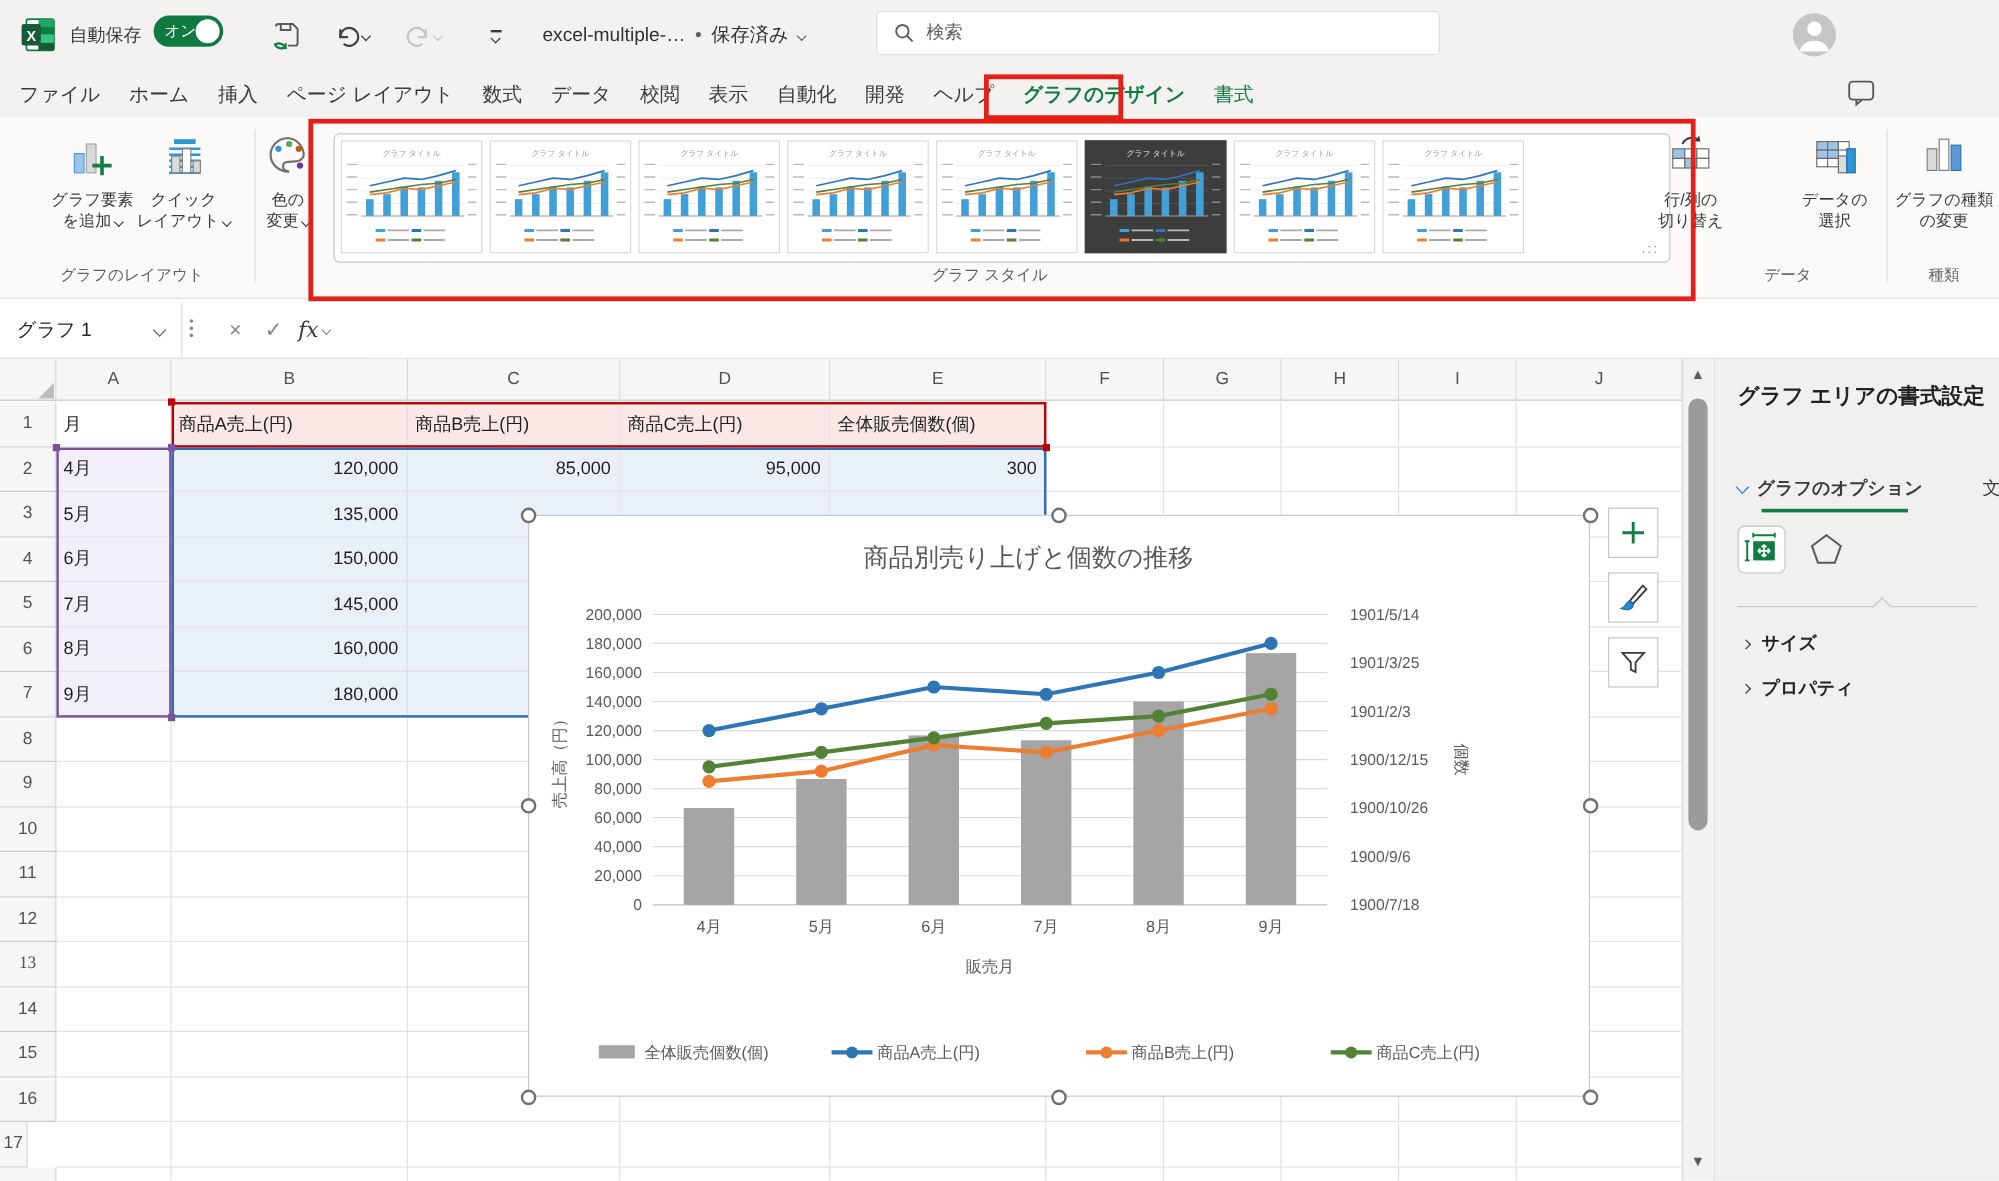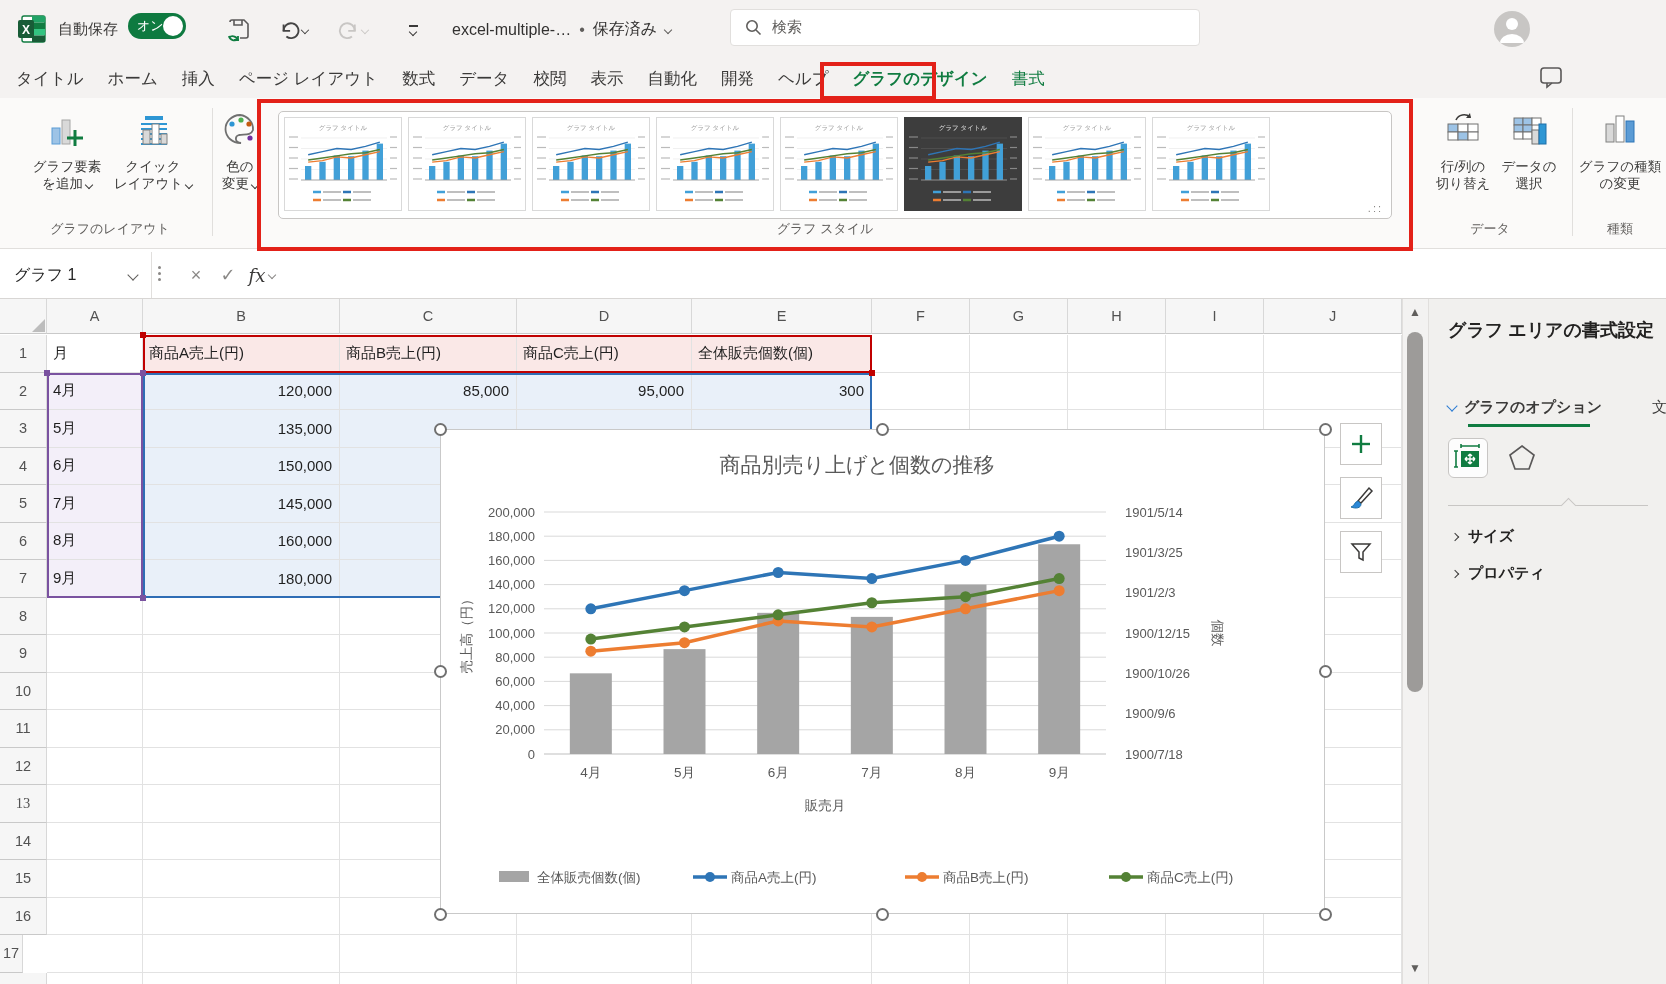--- a/index.html
+++ b/index.html
@@ -162,21 +162,21 @@
     <span class="ph">検索</span>
   </div>
   <div class="abs avatar">
     <svg width="36" height="36" viewBox="0 0 36 36">
       <circle cx="18" cy="13" r="6" fill="#FFF"></circle>
         <path d="M6 32 a12 9 0 0 1 24 0 z" fill="#FFF"></path>
     </svg>
   </div>
 
   <div class="abs tabrow" id="tabrow">
-      <div class="tab">タイトル</div>
+      <div class="tab">ファイル</div>
       <div class="tab">ホーム</div>
       <div class="tab">挿入</div>
       <div class="tab">ページ レイアウト</div>
       <div class="tab">数式</div>
       <div class="tab">データ</div>
       <div class="tab">校閲</div>
       <div class="tab">表示</div>
       <div class="tab">自動化</div>
       <div class="tab">開発</div>
       <div class="tab">ヘルプ</div>
@@ -185,21 +185,21 @@
     </div>
   <div class="abs note-icon-box">
     <svg width="26" height="26" viewBox="0 0 26 26" fill="none">
       <rect x="3" y="4" width="20" height="15" rx="3" stroke="#5A5858" stroke-width="1.6"></rect>
       <path d="M9 19 l0 4 5-4" stroke="#5A5858" stroke-width="1.6"></path>
     </svg>
   </div>
 
   <div class="abs ribbon"></div>
 
-  <div class="abs rb-large" style="left:24px;top:108px;">
+  <div class="abs rb-large" style="left:34px;top:108px;">
     <div class="ic">
       <svg width="40" height="40" viewBox="0 0 40 40">
         <rect x="5" y="16" width="8" height="16" fill="#9DC3E6" stroke="#5B9BD5"></rect>
         <rect x="15" y="8" width="8" height="24" fill="#D9D9D9" stroke="#A6A6A6"></rect>
         <line x1="28" y1="18" x2="28" y2="34" stroke="#107C41" stroke-width="3"></line>
         <line x1="20" y1="26" x2="36" y2="26" stroke="#107C41" stroke-width="3"></line>
       </svg>
     </div>
     <div class="rb-lbl"><span>グラフ要素</span><br>
       <span>を追加</span><span class="chev sm"></span></div>
@@ -527,21 +527,21 @@
           <line x1="28" y1="82" x2="36" y2="82" stroke="#ED7D31" stroke-width="2.5"></line>
           <line x1="38" y1="82" x2="56" y2="82" stroke="#AAA" stroke-width="1.5"></line>
           <line x1="58" y1="82" x2="66" y2="82" stroke="#548235" stroke-width="2.5"></line>
           <line x1="68" y1="82" x2="86" y2="82" stroke="#AAA" stroke-width="1.5"></line>
         </svg></div>
     </div>
 
   <div class="grp-lbl" style="left:30px;width:160px;">グラフのレイアウト</div>
   <div class="grp-lbl" style="left:745px;width:160px;">グラフ スタイル</div>
 
-  <div class="abs rb-large" style="left:1426px;top:108px;width:74px;text-align:center;">
+  <div class="abs rb-large" style="left:1372px;top:108px;width:74px;text-align:center;">
     <div class="ic">
       <svg width="42" height="42" viewBox="0 0 42 42">
         <path d="M14 10 a9 9 0 0 1 14-3" fill="none" stroke="#3B3A39" stroke-width="1.6"></path>
         <path d="M28 3 l1 5 -5 0 z" fill="#3B3A39"></path>
         <rect x="6" y="14" width="10" height="8" fill="#9DC3E6" stroke="#707070"></rect>
         <rect x="16" y="14" width="10" height="8" fill="#FFF" stroke="#707070"></rect>
         <rect x="26" y="14" width="10" height="8" fill="#FFF" stroke="#707070"></rect>
         <rect x="6" y="22" width="10" height="8" fill="#FFF" stroke="#707070"></rect>
         <rect x="16" y="22" width="10" height="8" fill="#9DC3E6" stroke="#707070"></rect>
         <rect x="26" y="22" width="10" height="8" fill="#FFF" stroke="#707070"></rect>

